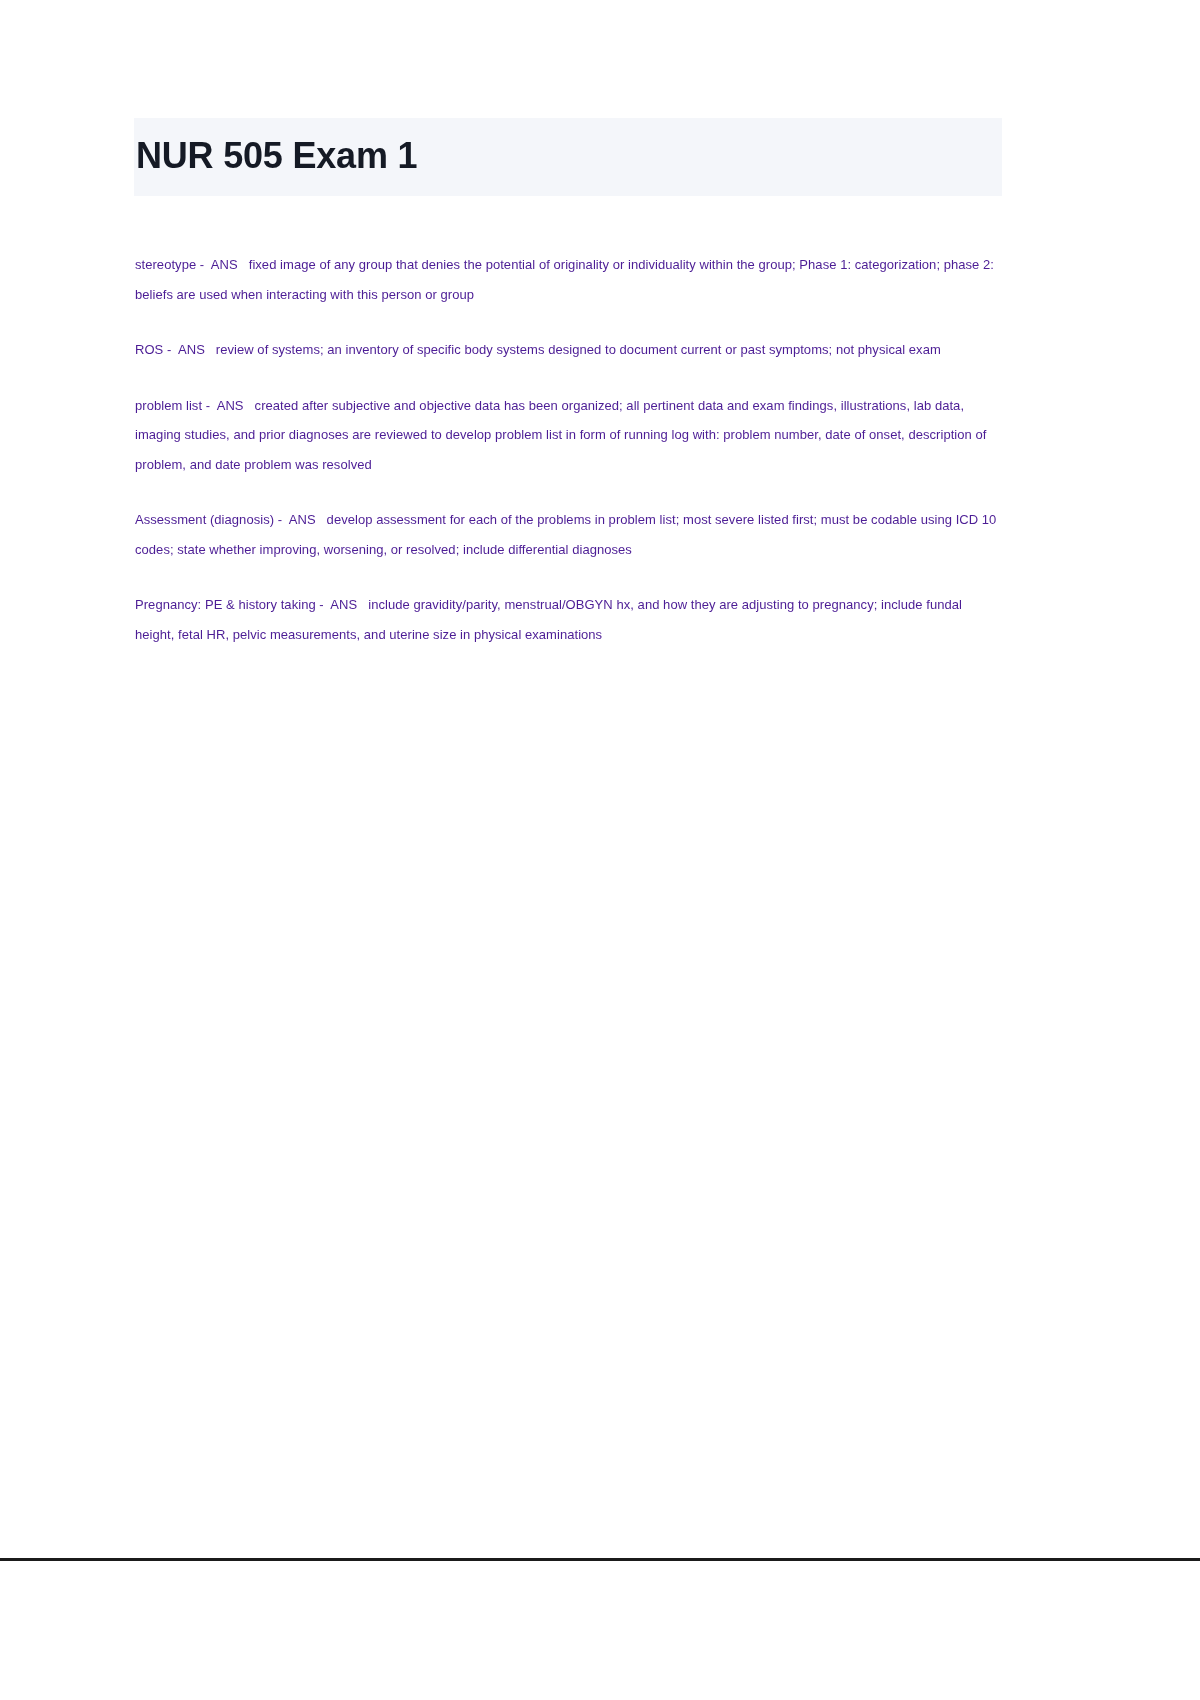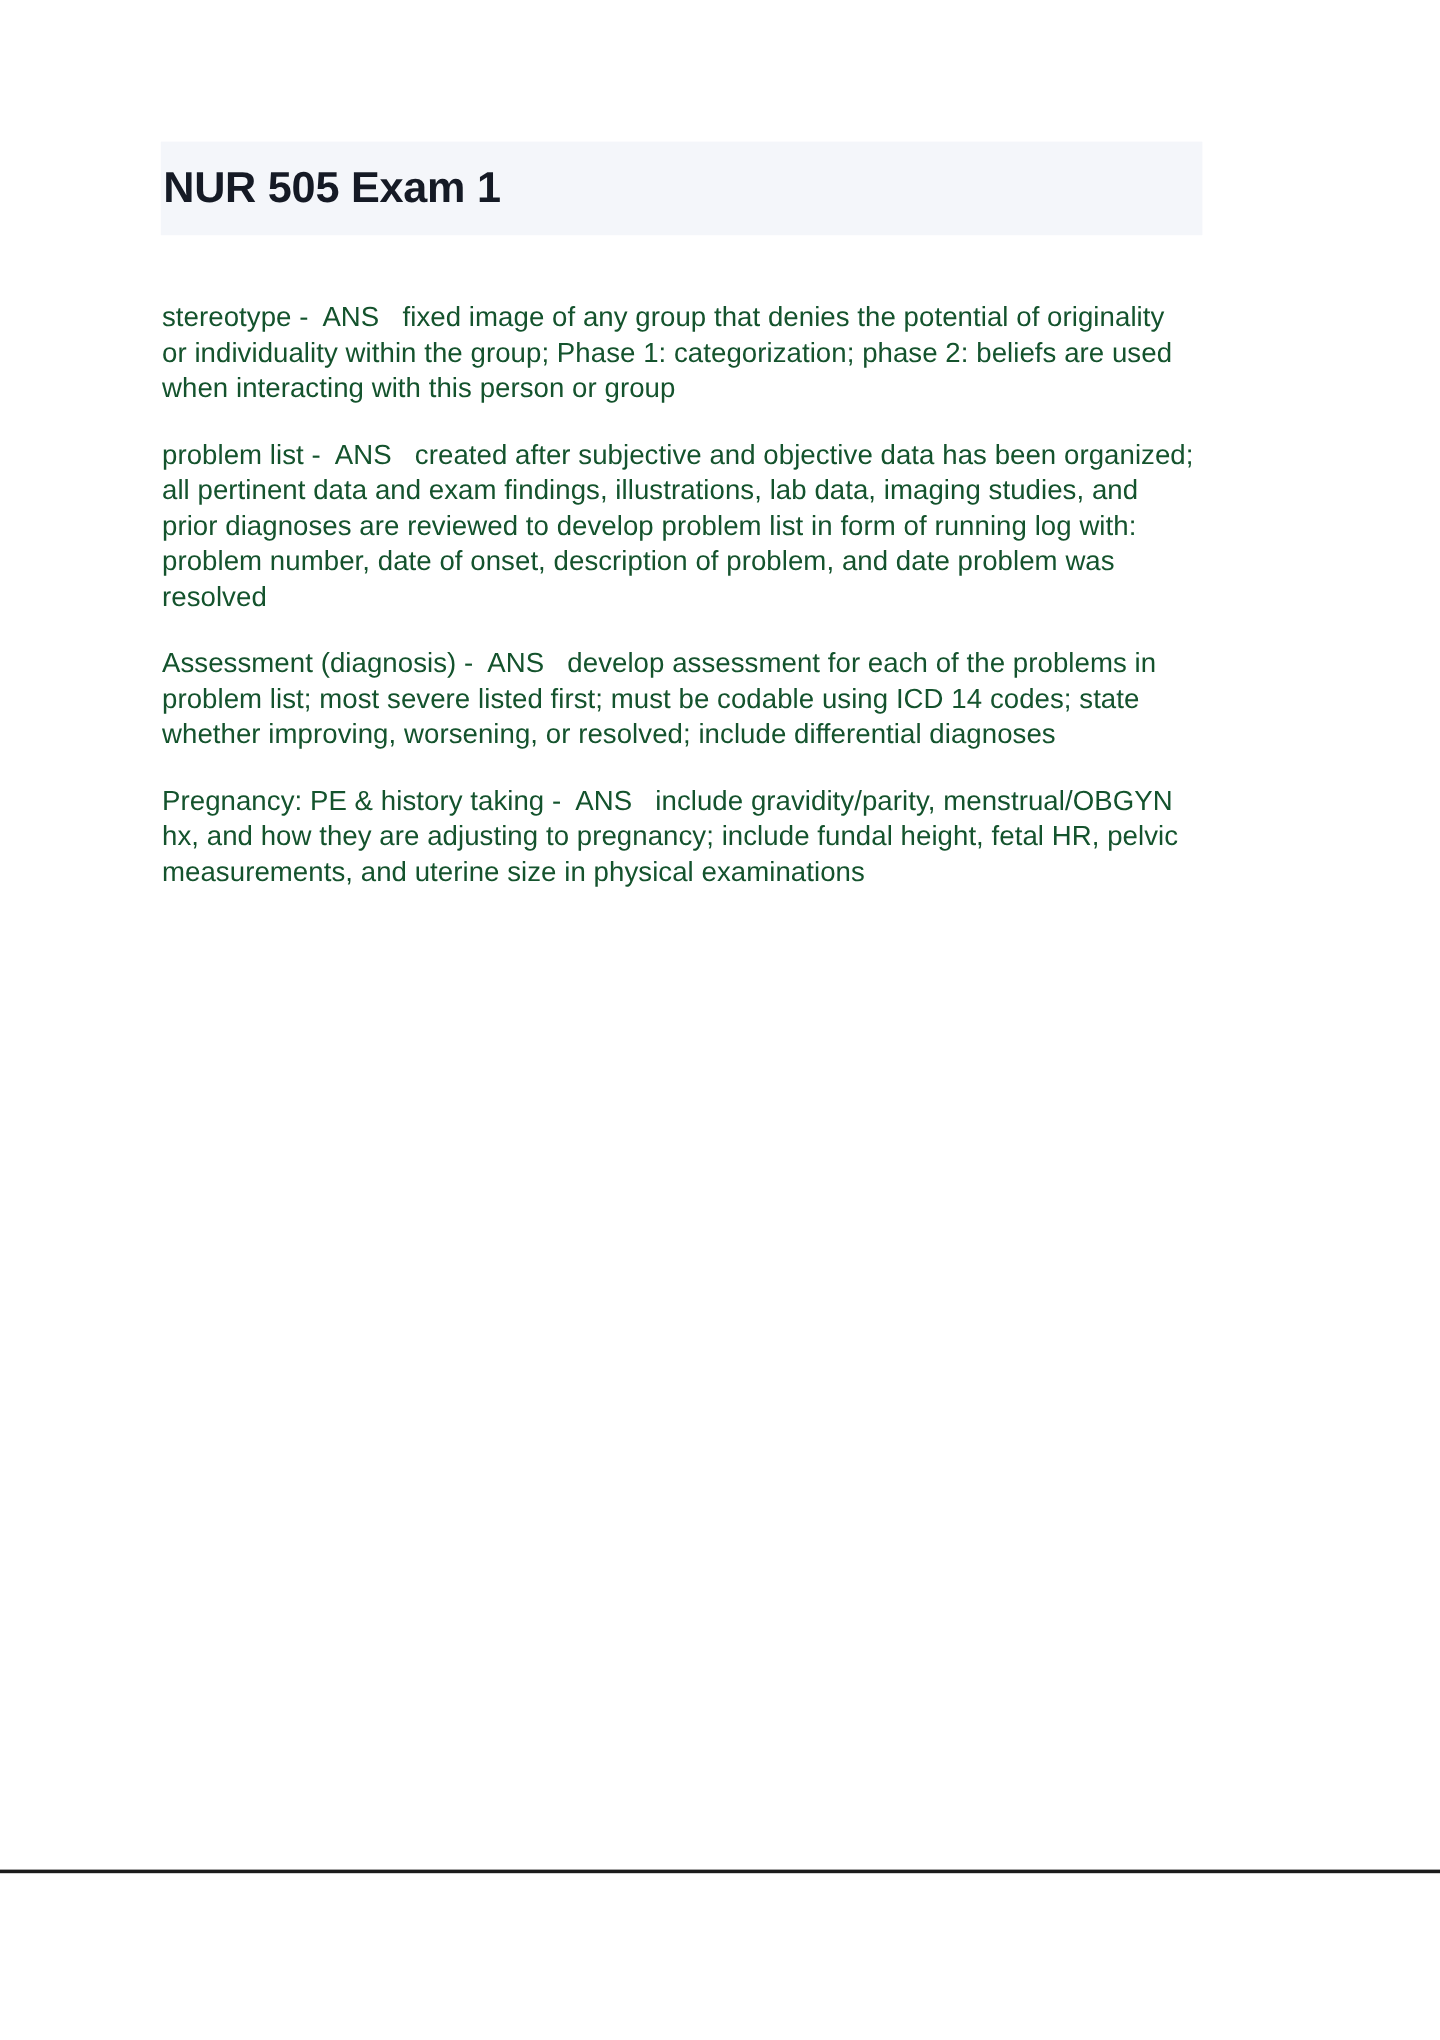--- a/index.html
+++ b/index.html
@@ -51,23 +51,23 @@
     top: 250px;
     width: 862px;
   }
 
   .block {
     margin-bottom: 26px;
   }
 
   .block p {
     margin: 0;
-    font-size: 23px;
+    font-size: 13px;
     line-height: 29.5px;
-    color: #14532d;
+    color: #4c1d95;
     letter-spacing: 0.05px;
   }
 
   .block.list p {
     line-height: 29px;
   }
 
   .term {
     white-space: pre-wrap;
   }
@@ -89,27 +89,30 @@
   <div class="title-band"></div>
   <div class="doc-title">NUR 505 Exam 1</div>
 
   <div class="content">
 
     <div class="block">
       <p class="term">stereotype -  ANS   fixed image of any group that denies the potential of originality or individuality within the group; Phase 1: categorization; phase 2: beliefs are used when interacting with this person or group</p>
     </div>
 
 
+    <div class="block">
+      <p class="term">ROS -  ANS   review of systems; an inventory of specific body systems designed to document current or past symptoms; not physical exam</p>
+    </div>
 
     <div class="block">
       <p class="term">problem list -  ANS   created after subjective and objective data has been organized; all pertinent data and exam findings, illustrations, lab data, imaging studies, and prior diagnoses are reviewed to develop problem list in form of running log with: problem number, date of onset, description of problem, and date problem was resolved</p>
     </div>
 
     <div class="block">
-      <p class="term">Assessment (diagnosis) -  ANS   develop assessment for each of the problems in problem list; most severe listed first; must be codable using ICD 14 codes; state whether improving, worsening, or resolved; include differential diagnoses</p>
+      <p class="term">Assessment (diagnosis) -  ANS   develop assessment for each of the problems in problem list; most severe listed first; must be codable using ICD 10 codes; state whether improving, worsening, or resolved; include differential diagnoses</p>
     </div>
 
 
     <div class="block">
       <p class="term">Pregnancy: PE &amp; history taking -  ANS   include gravidity/parity, menstrual/OBGYN hx, and how they are adjusting to pregnancy; include fundal height, fetal HR, pelvic measurements, and uterine size in physical examinations</p>
     </div>
 
 
   </div>
 

